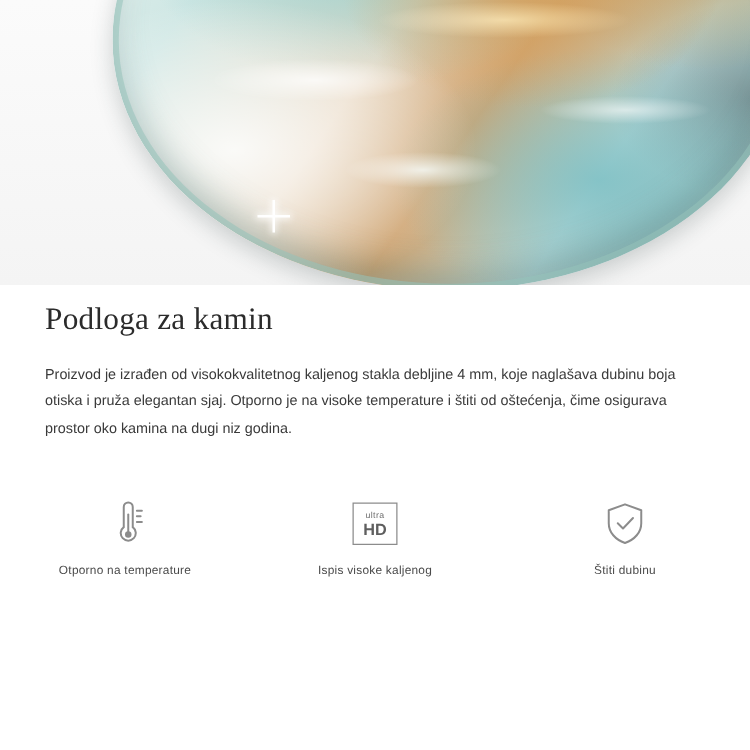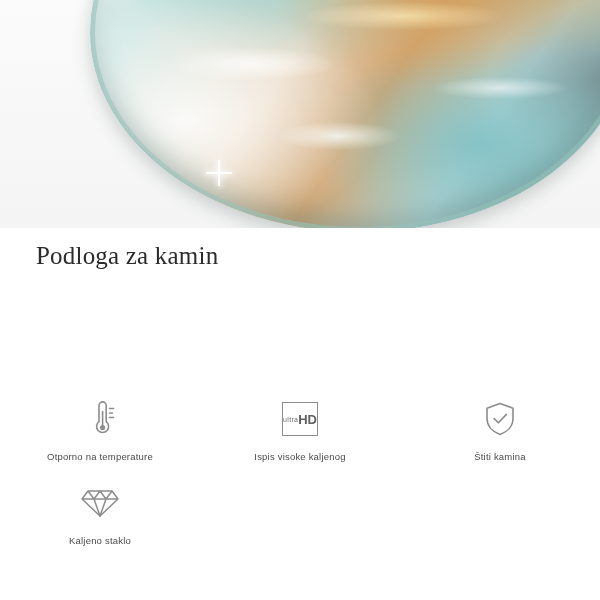--- a/index.html
+++ b/index.html
@@ -156,23 +156,23 @@
     font-size: 9.5px;
     color: #4a4a4a;
     text-align: center;
     letter-spacing: 0.2px;
   }
   .hd-box {
     width: 34px;
     height: 32px;
     border: 1.6px solid #8c8c8c;
     display: flex;
-    flex-direction: row;
+    flex-direction: column;
     align-items: center;
-    justify-content: flex-end;
+    justify-content: center;
     line-height: 1;
   }
   .hd-box .ultra {
     font-size: 7px;
     color: #6f6f6f;
     letter-spacing: 0.3px;
   }
   .hd-box .hd {
     font-size: 13px;
     font-weight: bold;
@@ -190,20 +190,21 @@
     <div class="board">
       <div class="board-veins"></div>
     </div>
     <div class="sparkle"></div>
   </div>
 
   <div class="content">
     <h1 class="headline">
       <span>Podloga za kamin</span>
     </h1>
+    <p class="body-copy">Proizvod je izrađen od visokokvalitetnog kaljenog stakla debljine 4 mm, koje naglašava dubinu boja otiska i pruža elegantan sjaj. Otporno je na visoke temperature i štiti od oštećenja, čime osigurava prostor oko kamina na dugi niz godina.</p>
   </div>
 
   <div class="features">
 
     <div class="feature">
       <div class="feature-icon">
         <svg width="34" height="40" viewBox="0 0 34 40" fill="none" stroke="#8c8c8c" stroke-width="1.6" stroke-linecap="round">
           <path d="M16 6.5a3.6 3.6 0 0 1 7.2 0v16.2a6 6 0 1 1-7.2 0z"></path>
           <circle cx="19.6" cy="28.6" r="2.6" fill="#8c8c8c" stroke="none"></circle>
           <path d="M19.6 26.4V12.5"></path>
@@ -223,31 +224,20 @@
       <div class="feature-label">Ispis visoke kaljenog</div>
     </div>
 
     <div class="feature">
       <div class="feature-icon">
         <svg width="36" height="40" viewBox="0 0 36 40" fill="none" stroke="#8c8c8c" stroke-width="1.6" stroke-linejoin="round" stroke-linecap="round">
           <path d="M18 4.5 31 9.2v10.3c0 7.4-5.3 13.2-13 15.9-7.7-2.7-13-8.5-13-15.9V9.2z"></path>
           <path d="M12.2 19.6l4.2 4.2 8-8.4"></path>
         </svg>
       </div>
-      <div class="feature-label">Štiti kamina</div>
-    </div>
-
-    <div class="feature">
-      <div class="feature-icon">
-        <svg width="40" height="36" viewBox="0 0 40 36" fill="none" stroke="#8c8c8c" stroke-width="1.5" stroke-linejoin="round">
-          <path d="M8 6h24l6 8-18 17L2 14z"></path>
-          <path d="M2 14h36"></path>
-          <path d="M8 6l6 8 6-8 6 8 6-8"></path>
-          <path d="M14 14l6 17 6-17"></path>
-        </svg>
-      </div>
-      <div class="feature-label">Kaljeno staklo</div>
-    </div>
+      <div class="feature-label">Štiti dubinu</div>
+    </div>
+
 
 
 
   </div>
 </div>
 
 </body></html>

